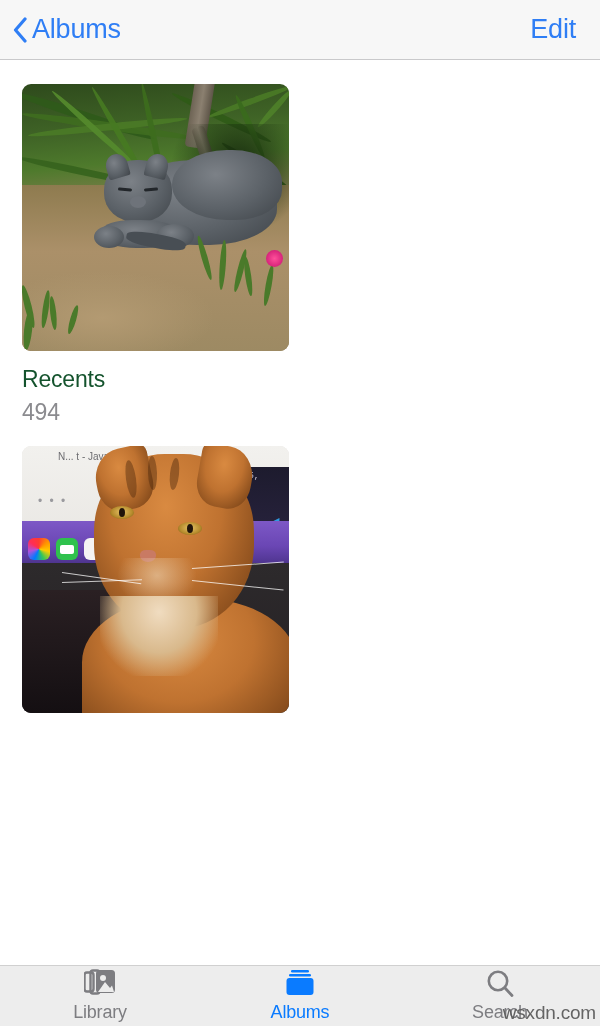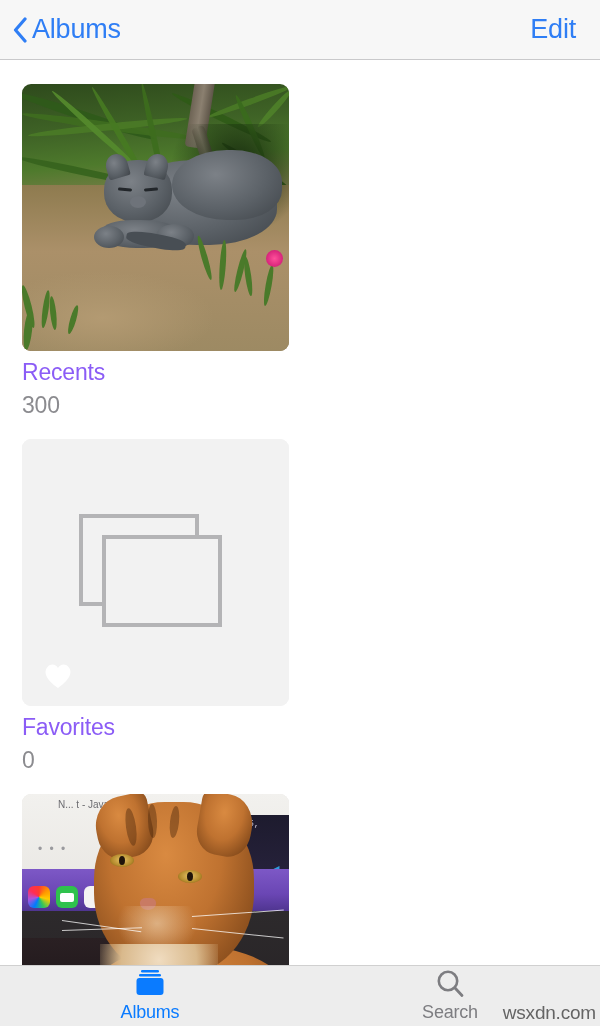--- a/index.html
+++ b/index.html
@@ -89,22 +89,22 @@
   .thumb {
     width: 267px;
     height: 267px;
     border-radius: 9px;
     overflow: hidden;
     position: relative;
     background: #f2f2f2;
   }
   .album-title {
     font-size: 23px;
-    color: #8b5cf6;
-    margin-top: 8px;
+    color: #14532d;
+    margin-top: 15px;
     letter-spacing: -0.2px;
     line-height: 1.15;
   }
   .album-count {
     font-size: 23px;
     color: #8b8b8f;
     margin-top: 7px;
     letter-spacing: -0.2px;
     line-height: 1.15;
   }
@@ -392,38 +392,23 @@
           <div class="grasstuft" style="left:0px;top:226px;width:8px;height:40px;transform:rotate(6deg)"></div>
           <div class="grasstuft" style="left:186px;top:150px;width:6px;height:46px;transform:rotate(-16deg)"></div>
           <div class="grasstuft" style="left:196px;top:156px;width:6px;height:50px;transform:rotate(4deg)"></div>
           <div class="grasstuft" style="left:210px;top:164px;width:6px;height:44px;transform:rotate(14deg)"></div>
           <div class="grasstuft" style="left:226px;top:172px;width:6px;height:40px;transform:rotate(-8deg)"></div>
           <div class="grasstuft" style="left:240px;top:180px;width:6px;height:42px;transform:rotate(10deg)"></div>
           <div class="pinkflower" style="left:244px;top:166px;"></div>
         </div>
       </div>
       <div class="album-title">Recents</div>
-      <div class="album-count">300</div>
+      <div class="album-count">494</div>
     </div>
 
-    <div class="album">
-      <div class="thumb">
-        <div class="ph-wrap">
-          <div class="ph-rect ph-back"></div>
-          <div class="ph-rect ph-front"></div>
-        </div>
-        <span class="heart-badge">
-          <svg viewBox="0 0 30 28" xmlns="http://www.w3.org/2000/svg">
-            <path d="M15 27 C2 18 0.5 10.5 4.5 6 C8 2 13 3.5 15 7 C17 3.5 22 2 25.5 6 C29.5 10.5 28 18 15 27 Z" fill="#ffffff"></path>
-          </svg>
-        </span>
-      </div>
-      <div class="album-title">Favorites</div>
-      <div class="album-count">0</div>
-    </div>
 
     <div class="album">
       <div class="thumb">
         <div class="scene">
           <div class="s-desk-bg"></div>
           <div class="screen-top"></div>
           <div class="tabtext">N...     t - JavaScript</div>
           <div class="dots">• • •</div>
 
           <div class="rightpane">
@@ -467,20 +452,32 @@
         </div>
       </div>
 
     </div>
 
   </div>
 </div>
 
 <div class="tabbar">
 
+  <div class="tab">
+    <span class="tab-icon">
+      <svg width="32" height="30" viewBox="0 0 32 30" xmlns="http://www.w3.org/2000/svg">
+        <rect x="0.5" y="3.5" width="9" height="19" rx="2.5" fill="none" stroke="#7d7d81" stroke-width="2.4"></rect>
+        <rect x="6.5" y="1.5" width="9" height="23" rx="2.5" fill="none" stroke="#7d7d81" stroke-width="2.4"></rect>
+        <rect x="12" y="1" width="19" height="23" rx="3.5" fill="#7d7d81"></rect>
+        <circle cx="19" cy="9" r="3" fill="#ececec"></circle>
+        <path d="M14 23 L21 13 L26 19 L28 16.5 L30 23 Z" fill="#ececec"></path>
+      </svg>
+    </span>
+    <span class="tab-label">Library</span>
+  </div>
 
 
   <div class="tab active">
     <span class="tab-icon">
       <svg width="34" height="30" viewBox="0 0 34 30" xmlns="http://www.w3.org/2000/svg">
         <rect x="8" y="1" width="18" height="2.4" rx="1.2" fill="#0a7bff"></rect>
         <rect x="6" y="5" width="22" height="2.6" rx="1.3" fill="#0a7bff"></rect>
         <rect x="3.5" y="9" width="27" height="17" rx="3" fill="#0a7bff"></rect>
       </svg>
     </span>

